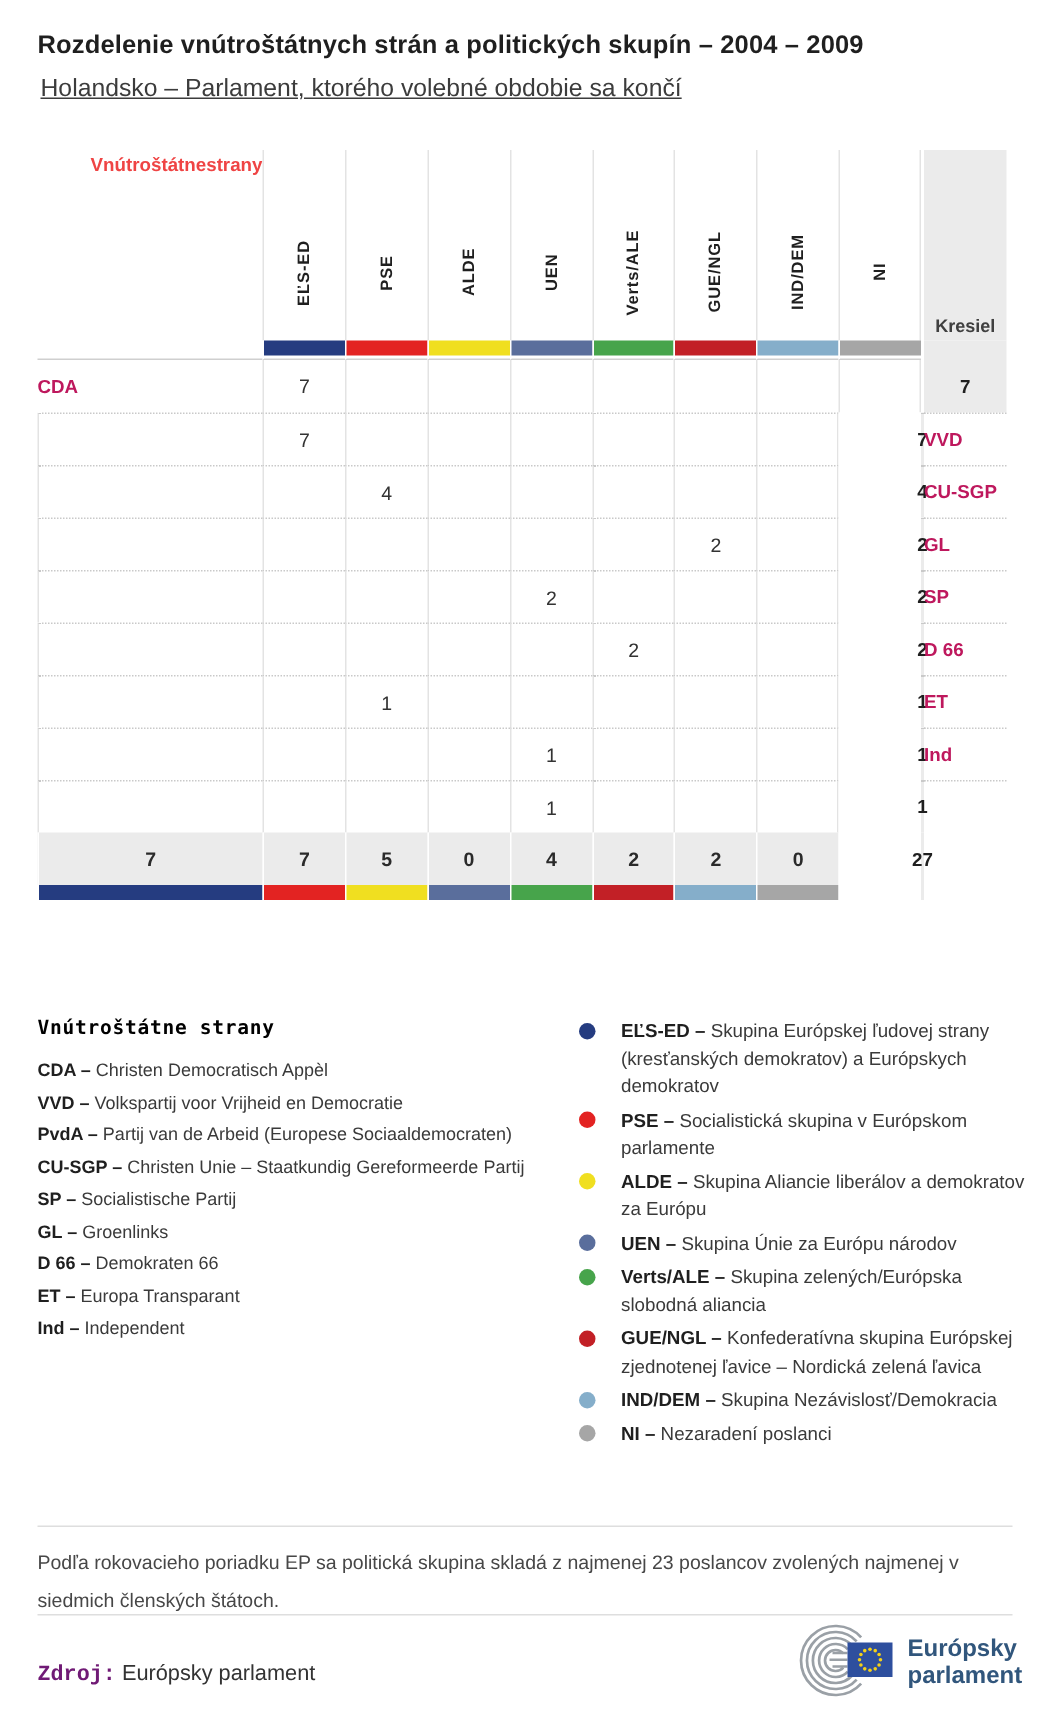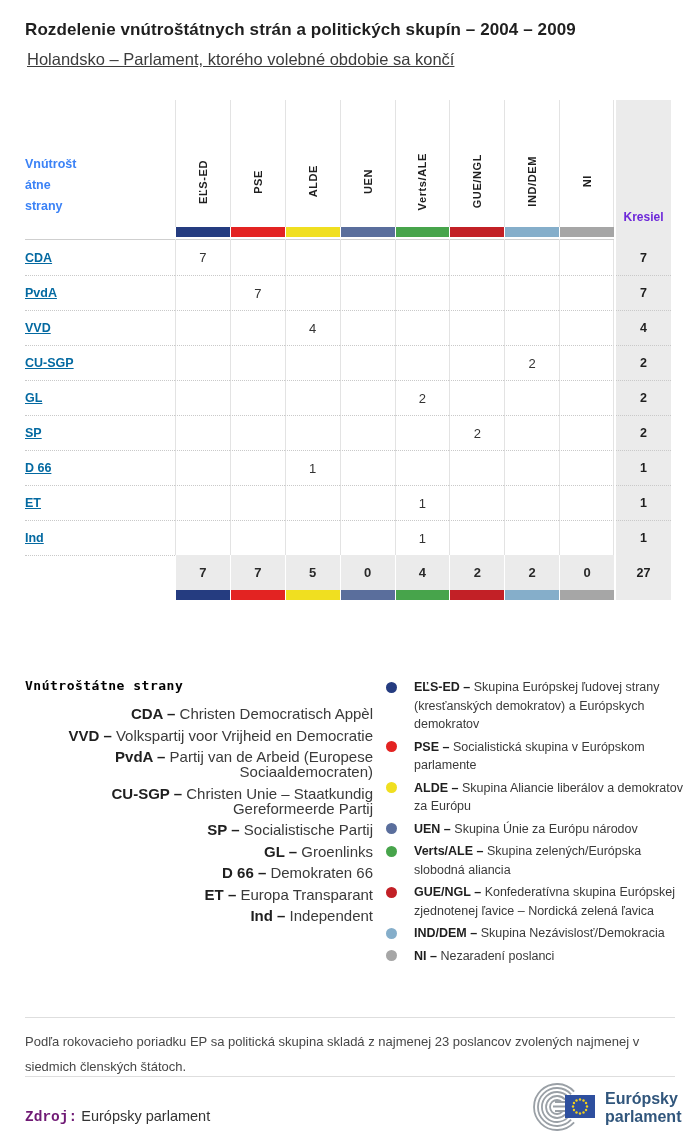--- a/index.html
+++ b/index.html
@@ -6,49 +6,49 @@
   .page{position:relative;width:700px;height:1143px;background:#ffffff;overflow:hidden;
         font-family:"Liberation Sans","DejaVu Sans",sans-serif;color:#333;}
   .title{position:absolute;left:25px;top:20px;font-size:17px;font-weight:bold;color:#1f1f1f;letter-spacing:.1px;}
   .subtitle{position:absolute;left:27px;top:50px;font-size:16.5px;color:#3c3c3c;text-decoration:underline;}
 
   
   .seat-table{position:absolute;left:25px;top:100px;display:grid;
     grid-template-columns:150px repeat(8,54.875px) 2px 55px;
     grid-template-rows:127px 13px repeat(10,35px) 10px;}
   .cell{box-sizing:border-box;min-width:0;min-height:0;}
-  .row-head-cell{display:flex;flex-direction:column;justify-content:flex-end;padding-bottom:10px;
-    font-weight:bold;font-size:12.5px;line-height:21px;color:#3b82f6;}
+  .row-head-cell{display:flex;flex-direction:row;justify-content:flex-end;padding-bottom:10px;
+    font-weight:bold;font-size:12.5px;line-height:21px;color:#ef4444;}
   .col-head{display:flex;justify-content:center;align-items:center;padding-top:36px;border-left:1px solid #e3e3e3;}
   .col-head.last{border-right:1px solid #e3e3e3;}
   .vlabel{writing-mode:vertical-rl;transform:rotate(180deg);font-size:11px;font-weight:bold;
     letter-spacing:.6px;color:#1f1f1f;white-space:nowrap;}
   .kresiel-head{background:#ebebeb;display:flex;align-items:flex-end;justify-content:center;
-    font-size:12px;font-weight:bold;color:#6d28d9;padding-bottom:3px;}
+    font-size:12px;font-weight:bold;color:#404040;padding-bottom:3px;}
   .underline{border-bottom:1px solid #cfcfcf;}
   .bar-cell{border-left:1px solid #fff;border-bottom:1px solid #cfcfcf;}
   .bar{height:10px;}
   .bbar-cell{border-left:1px solid #fff;}
   .gap-cell{background:#fff;}
   .kresiel-fill{background:#ebebeb;}
-  .party-cell{display:flex;align-items:center;font-weight:bold;font-size:12.5px;color:#0369a1;text-decoration:underline;}
+  .party-cell{display:flex;align-items:center;font-weight:bold;font-size:12.5px;color:#be185d;}
   .value-cell{display:flex;align-items:center;justify-content:center;font-size:13px;color:#333;
     border-left:1px solid #e3e3e3;}
   .value-cell.last{border-right:1px solid #e3e3e3;}
   .kresiel-cell{background:#ebebeb;display:flex;align-items:center;justify-content:center;
     font-size:12.5px;font-weight:bold;color:#1f1f1f;}
   .dotted-top{border-top:1px dotted #c9c9c9;}
   .total-cell{background:#ebebeb;display:flex;align-items:center;justify-content:center;
     font-weight:bold;font-size:13px;color:#2a2a2a;border-left:1px solid #fff;}
 
   
   .legend-left{position:absolute;left:25px;top:678px;width:348px;}
   .mono-heading{font-family:"DejaVu Sans Mono",monospace;font-size:13px;font-weight:bold;
     letter-spacing:.5px;color:#000000;margin:0 0 13px 0;}
-  .party-item{font-size:15px;line-height:15px;margin-bottom:6.5px;color:#3a3a3a;text-align:right;}
+  .party-item{font-size:12px;line-height:15px;margin-bottom:6.5px;color:#3a3a3a;}
   .party-item b{color:#1f1f1f;}
   .legend-right{position:absolute;left:384px;top:678px;width:300px;}
   .groups-heading{font-size:12.5px;font-weight:bold;color:#1f1f1f;margin:0 0 14px 0;}
   .group-item{display:flex;align-items:flex-start;margin-bottom:4px;font-size:12.5px;line-height:18.5px;color:#3a3a3a;}
   .dot{width:11px;height:11px;border-radius:50%;flex:0 0 11px;margin:3.5px 0 0 2px;}
   .group-text{margin-left:17px;}
   .group-text b{color:#1f1f1f;}
 
   
   .rule{position:absolute;left:25px;width:650px;border-top:1px solid #dedede;height:0;}
@@ -129,21 +129,20 @@
       <div class="cell value-cell">7</div>
       <div class="cell value-cell"></div>
       <div class="cell value-cell"></div>
       <div class="cell value-cell"></div>
       <div class="cell value-cell"></div>
       <div class="cell value-cell"></div>
       <div class="cell value-cell"></div>
       <div class="cell value-cell last"></div>
       <div class="cell gap-cell"></div>
       <div class="cell kresiel-cell">7</div>
-      <div class="cell party-cell dotted-top">PvdA</div>
       <div class="cell value-cell dotted-top"></div>
       <div class="cell value-cell dotted-top">7</div>
       <div class="cell value-cell dotted-top"></div>
       <div class="cell value-cell dotted-top"></div>
       <div class="cell value-cell dotted-top"></div>
       <div class="cell value-cell dotted-top"></div>
       <div class="cell value-cell dotted-top"></div>
       <div class="cell value-cell last dotted-top"></div>
       <div class="cell gap-cell"></div>
       <div class="cell kresiel-cell dotted-top">7</div>

